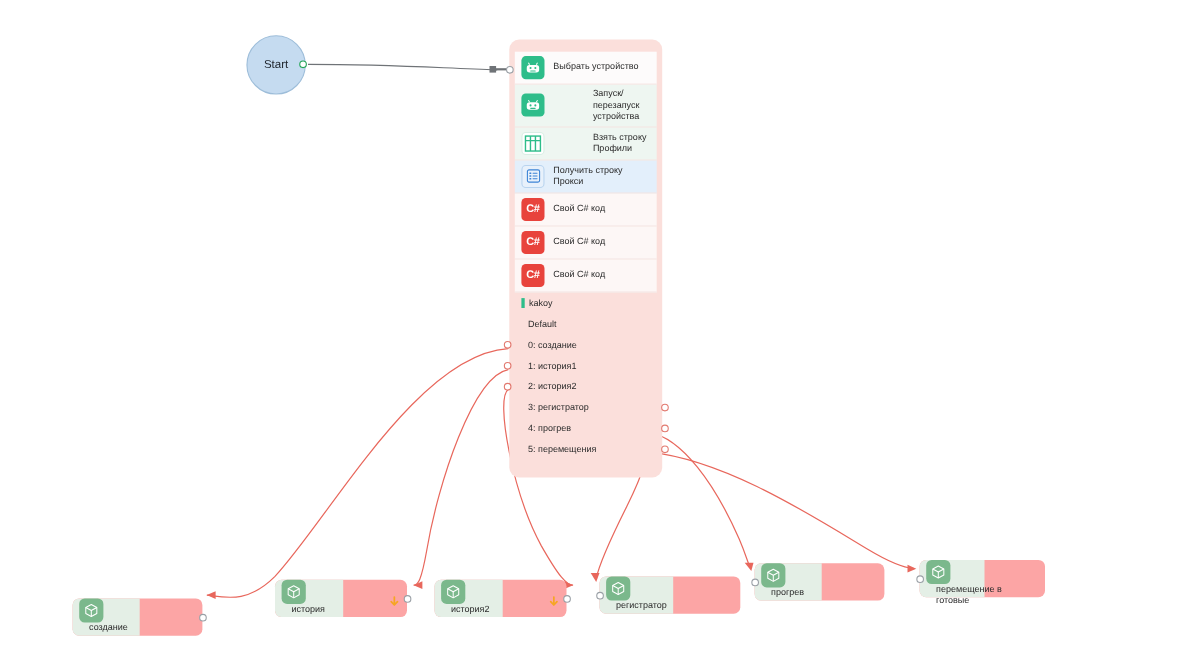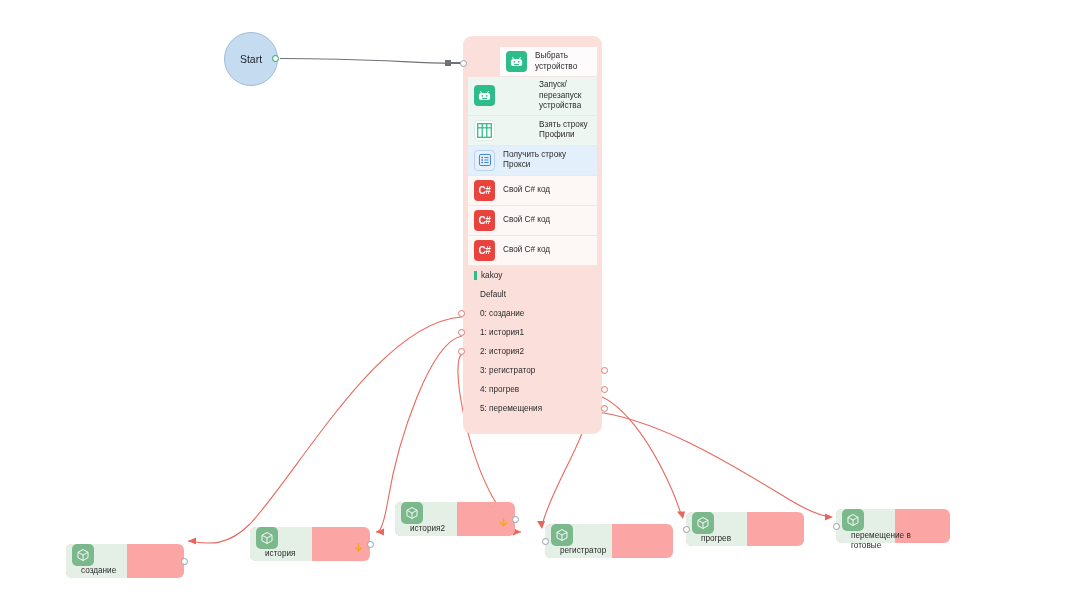--- a/index.html
+++ b/index.html
@@ -121,21 +121,21 @@
     display: flex;
     align-items: center;
     justify-content: center;
   }
   .row-label {
     font-size: 8.2px;
     color: #2b2b2b;
     line-height: 10.5px;
     white-space: pre-line;
   }
-  .bg-white  { background: #fdfbfb; margin-left: 32px; }
+  .bg-white  { background: #fdfbfb; }
   .bg-green  { background: #eef6f1; gap: 36px; }
   .bg-blue   { background: #e3effb; }
   .bg-pink   { background: #fdf7f6; }
 
   .ic-green  { background: #2ebd8a; }
   .ic-blue   { background: #e8f1fb; border: 1px solid #b9d4ef; box-sizing: border-box; }
   .ic-grid   { background: #ffffff; border: 1px solid #d9eee4; box-sizing: border-box; }
   .ic-csharp {
     background: #e8433c;
     color: #ffffff;
@@ -406,21 +406,21 @@
               <path d="M12 12 L12 21.4"></path>
             </g>
           </svg>
         </div>
         <div class="node-label">история</div>
         <div class="port port-grey node-port"></div>
         <div class="down-arrow"><svg width="9" height="11" viewBox="0 0 12 14" aria-hidden="true">
             <path d="M6 0.5 L6 9 M2.2 6.2 L6 10.3 L9.8 6.2" stroke="#f5a623" stroke-width="2.1" fill="none" stroke-linecap="round" stroke-linejoin="round"></path>
           </svg></div>
       </div>
-      <div class="node" style="left: 395px; top: 502px; width: 120px;">
+      <div class="node" style="left: 395px; top: 527px; width: 120px;">
         <div class="node-left"></div>
         <div class="node-icon">
           <svg width="14" height="14" viewBox="0 0 24 24" aria-hidden="true">
             <g fill="none" stroke="#ffffff" stroke-width="1.6" stroke-linejoin="round">
               <path d="M12 2.6 L20.6 7.3 L20.6 16.7 L12 21.4 L3.4 16.7 L3.4 7.3 Z"></path>
               <path d="M3.4 7.3 L12 12 L20.6 7.3"></path>
               <path d="M12 12 L12 21.4"></path>
             </g>
           </svg>
         </div>

